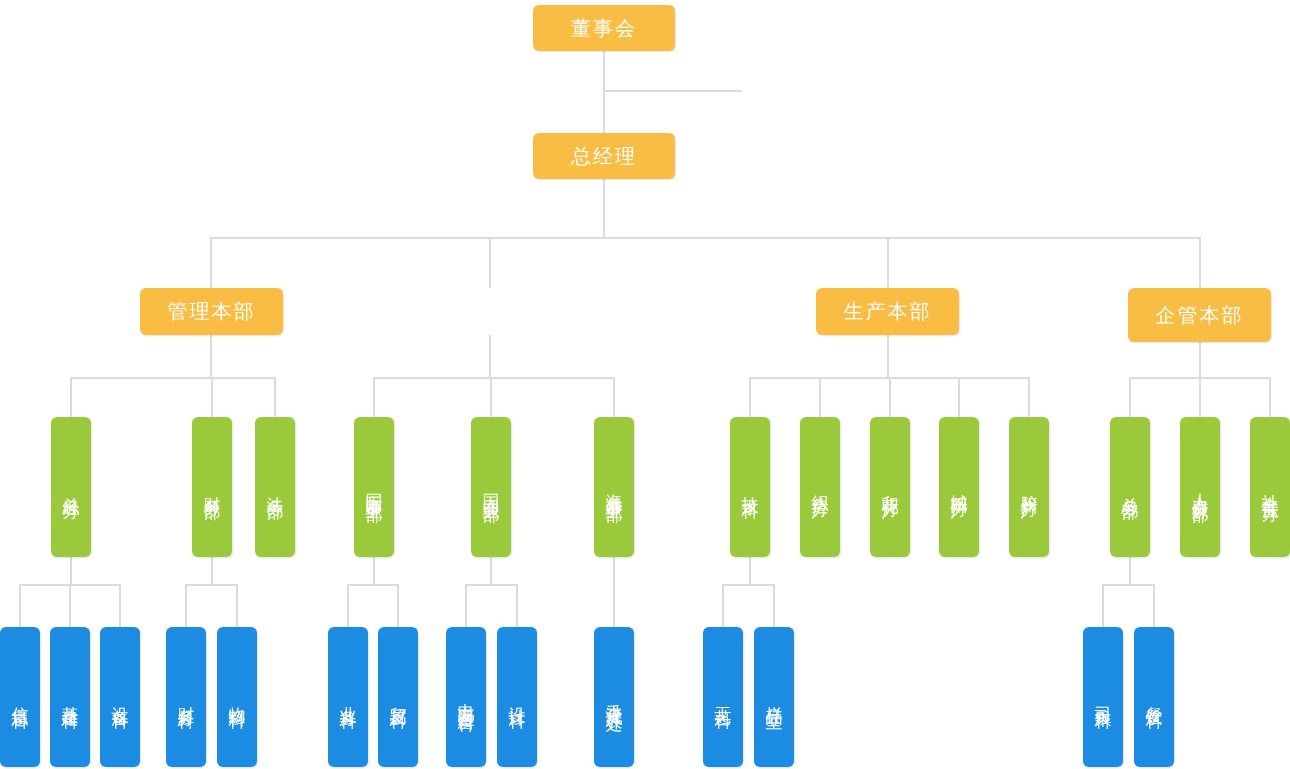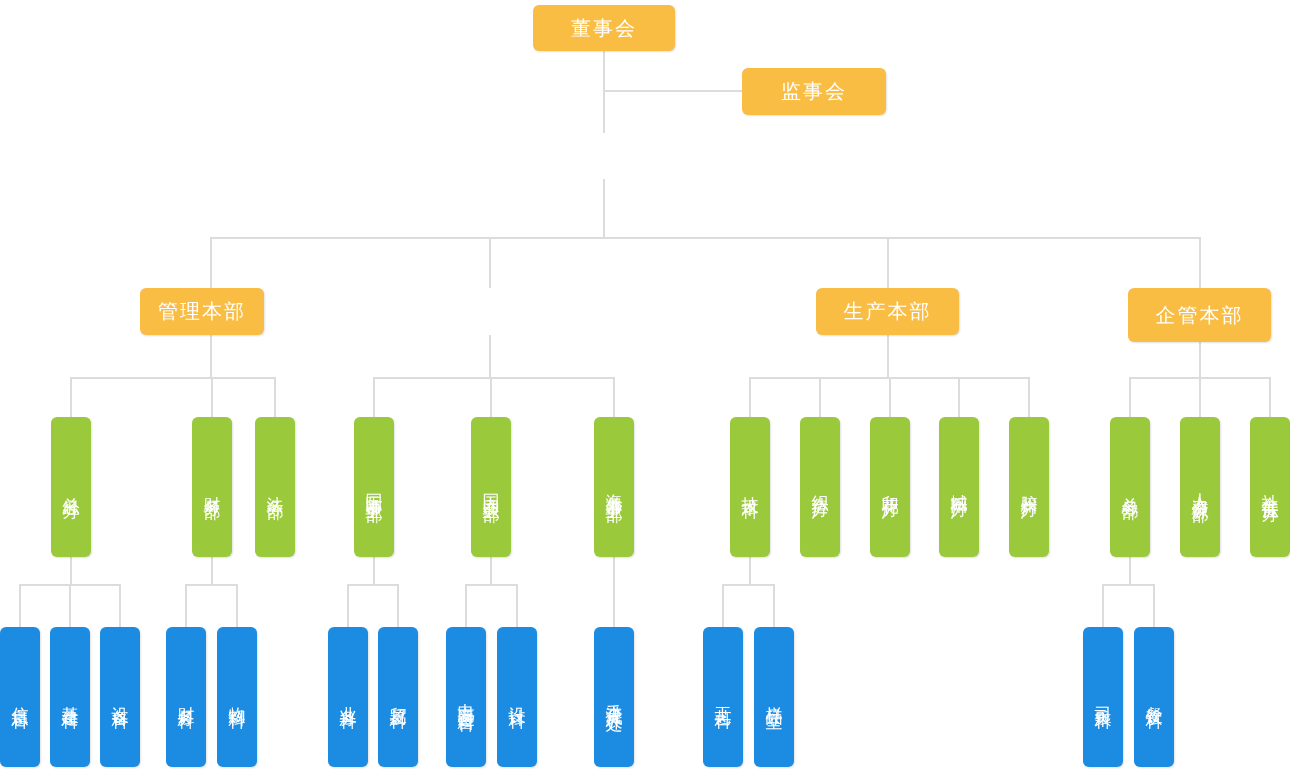--- a/index.html
+++ b/index.html
@@ -96,23 +96,23 @@
   <div class="hline" style="left:722px;top:584px;width:53px"></div>
   <div class="vline" style="left:722px;top:586px;height:41px"></div>
   <div class="vline" style="left:773px;top:586px;height:41px"></div>
 
   <div class="vline" style="left:1129px;top:557px;height:28px"></div>
   <div class="hline" style="left:1102px;top:584px;width:53px"></div>
   <div class="vline" style="left:1102px;top:586px;height:41px"></div>
   <div class="vline" style="left:1153px;top:586px;height:41px"></div>
 
   <div class="node-h" style="left:533px;top:5px;width:142px;height:46px">董事会</div>
-  <div class="node-h" style="left:742px;top:68px;width:144px;height:47px">监事会</div>
-
-  <div class="node-h" style="left:140px;top:288px;width:124px;height:47px">管理本部</div>
+  <div class="node-h" style="left:533px;top:133px;width:142px;height:46px">总经理</div>
+
+  <div class="node-h" style="left:140px;top:288px;width:143px;height:47px">管理本部</div>
   <div class="node-h" style="left:816px;top:288px;width:143px;height:47px">生产本部</div>
   <div class="node-h" style="left:1128px;top:288px;width:143px;height:54px">企管本部</div>
 
   <div class="node-v green" style="left:51px">
       <span class="vtext">总经办</span>
     </div>
   <div class="node-v green" style="left:192px">
       <span class="vtext">财务部</span>
     </div>
   <div class="node-v green" style="left:255px">

